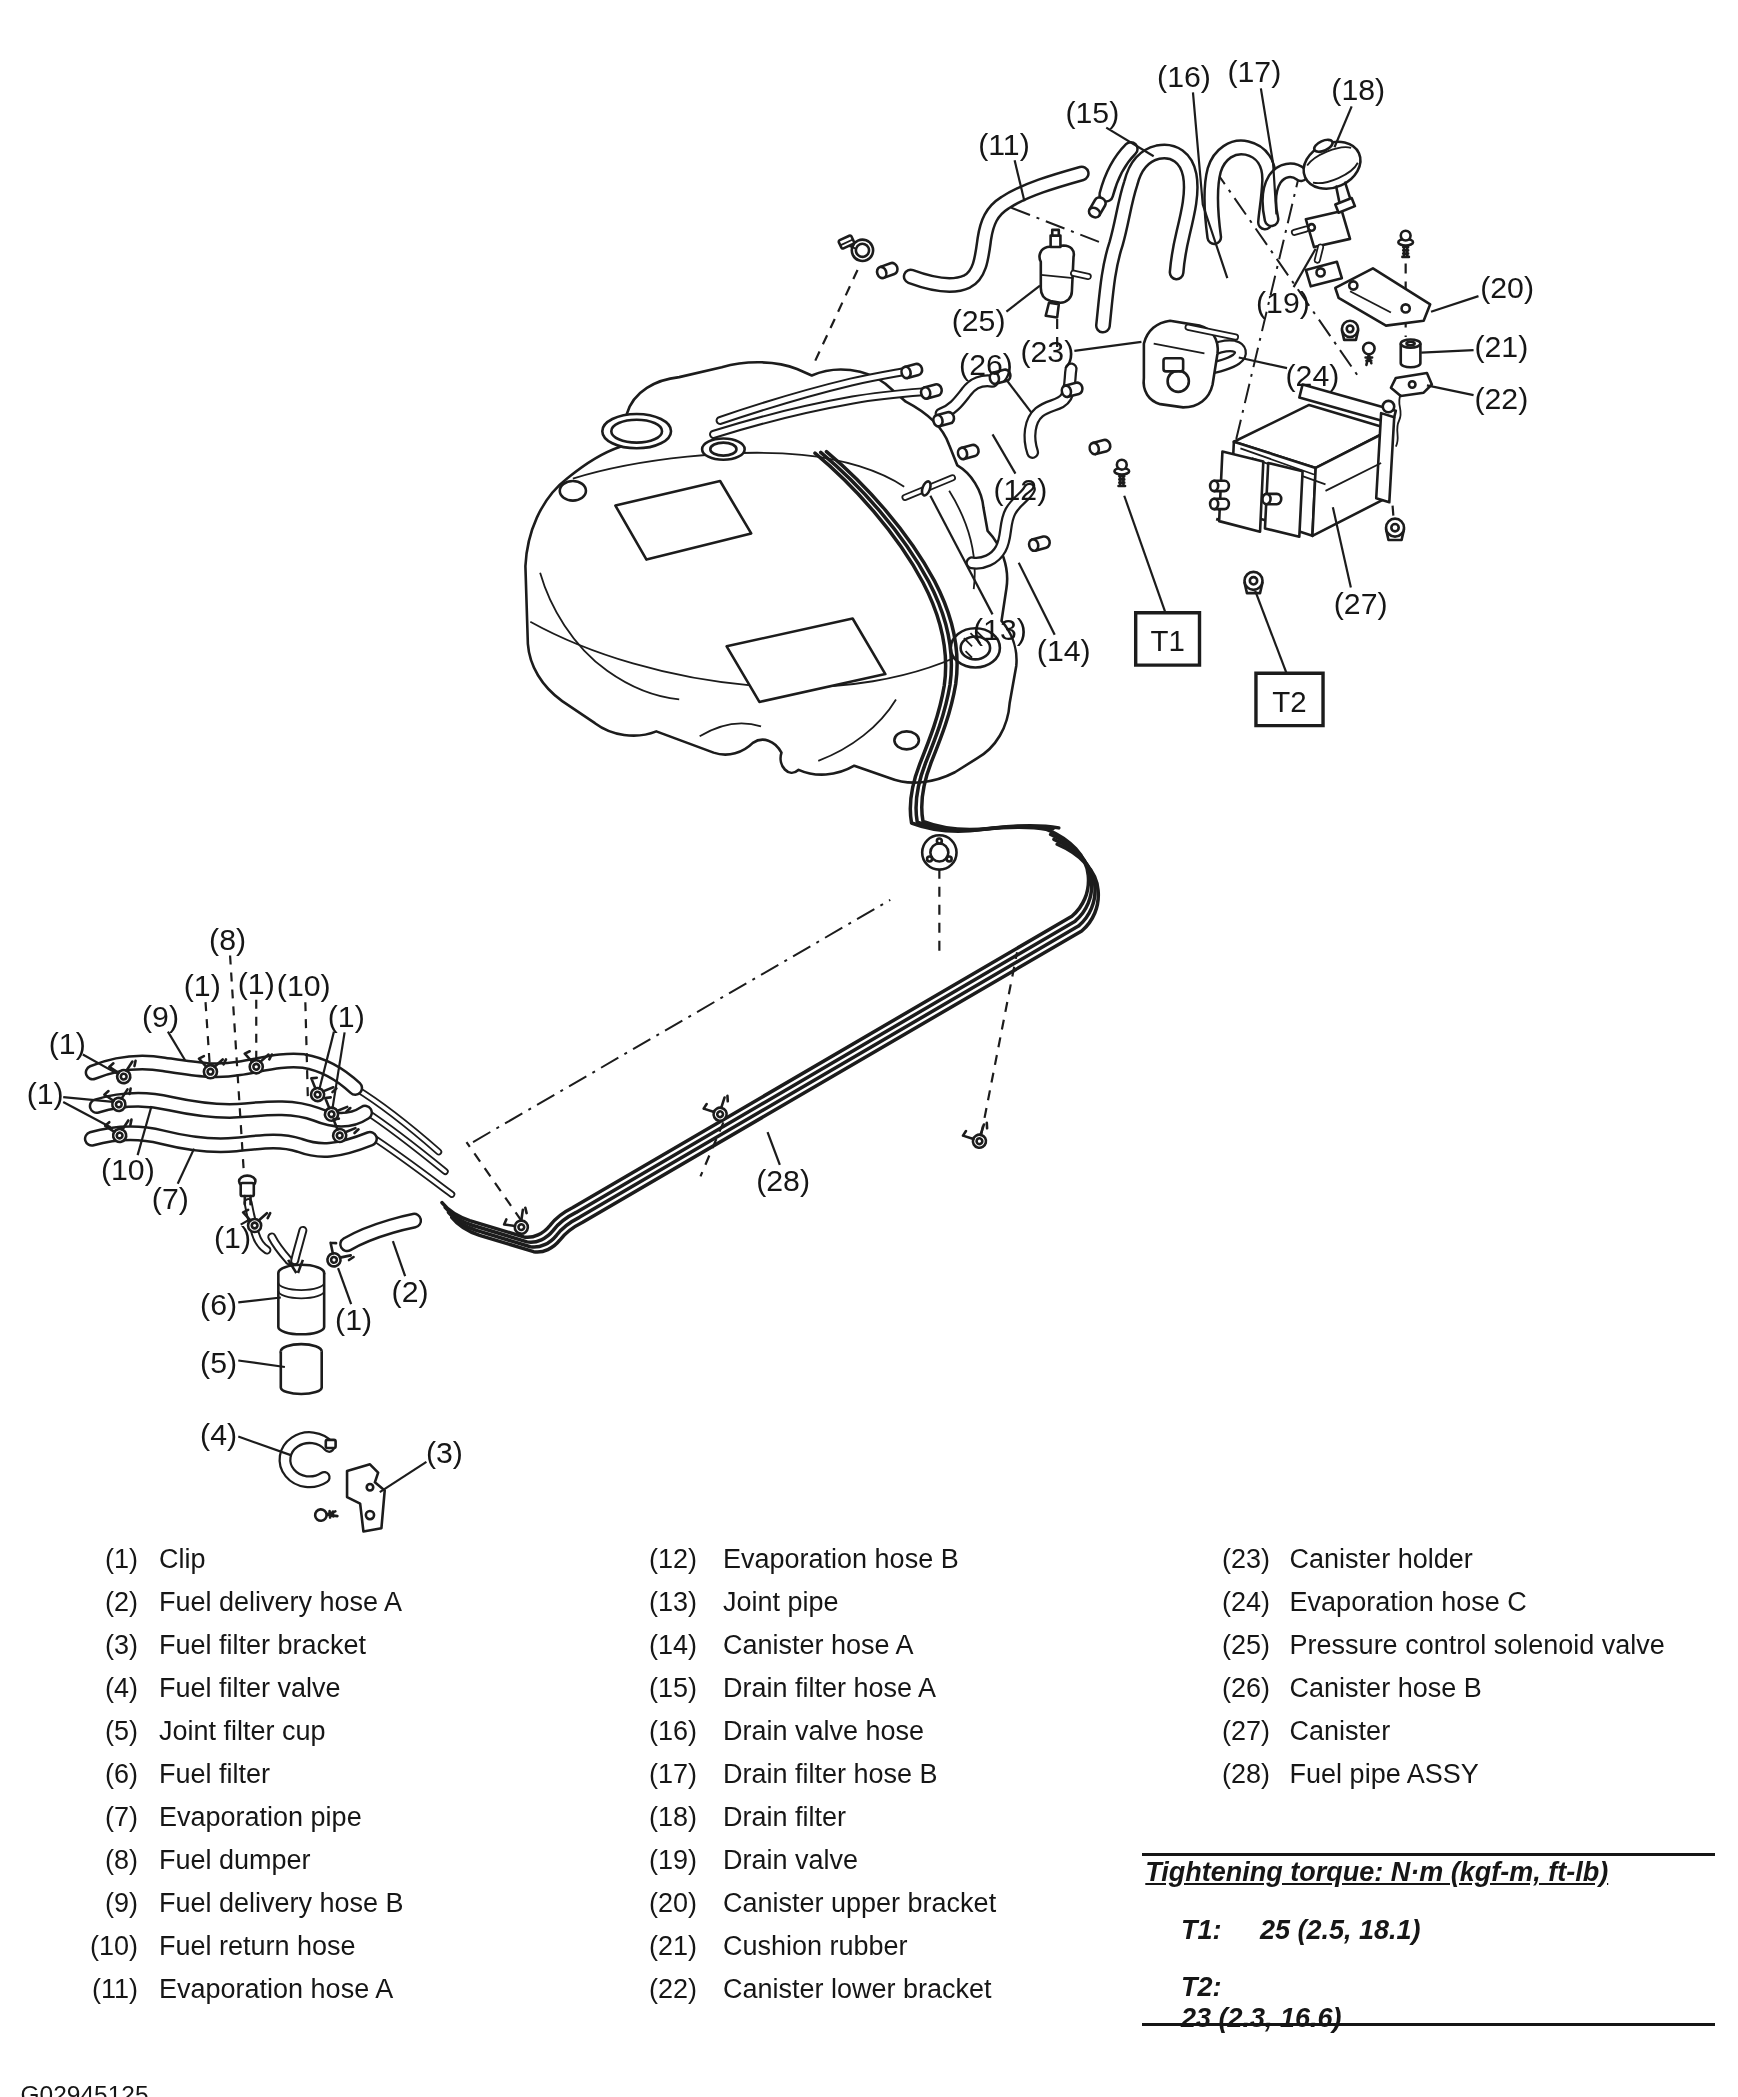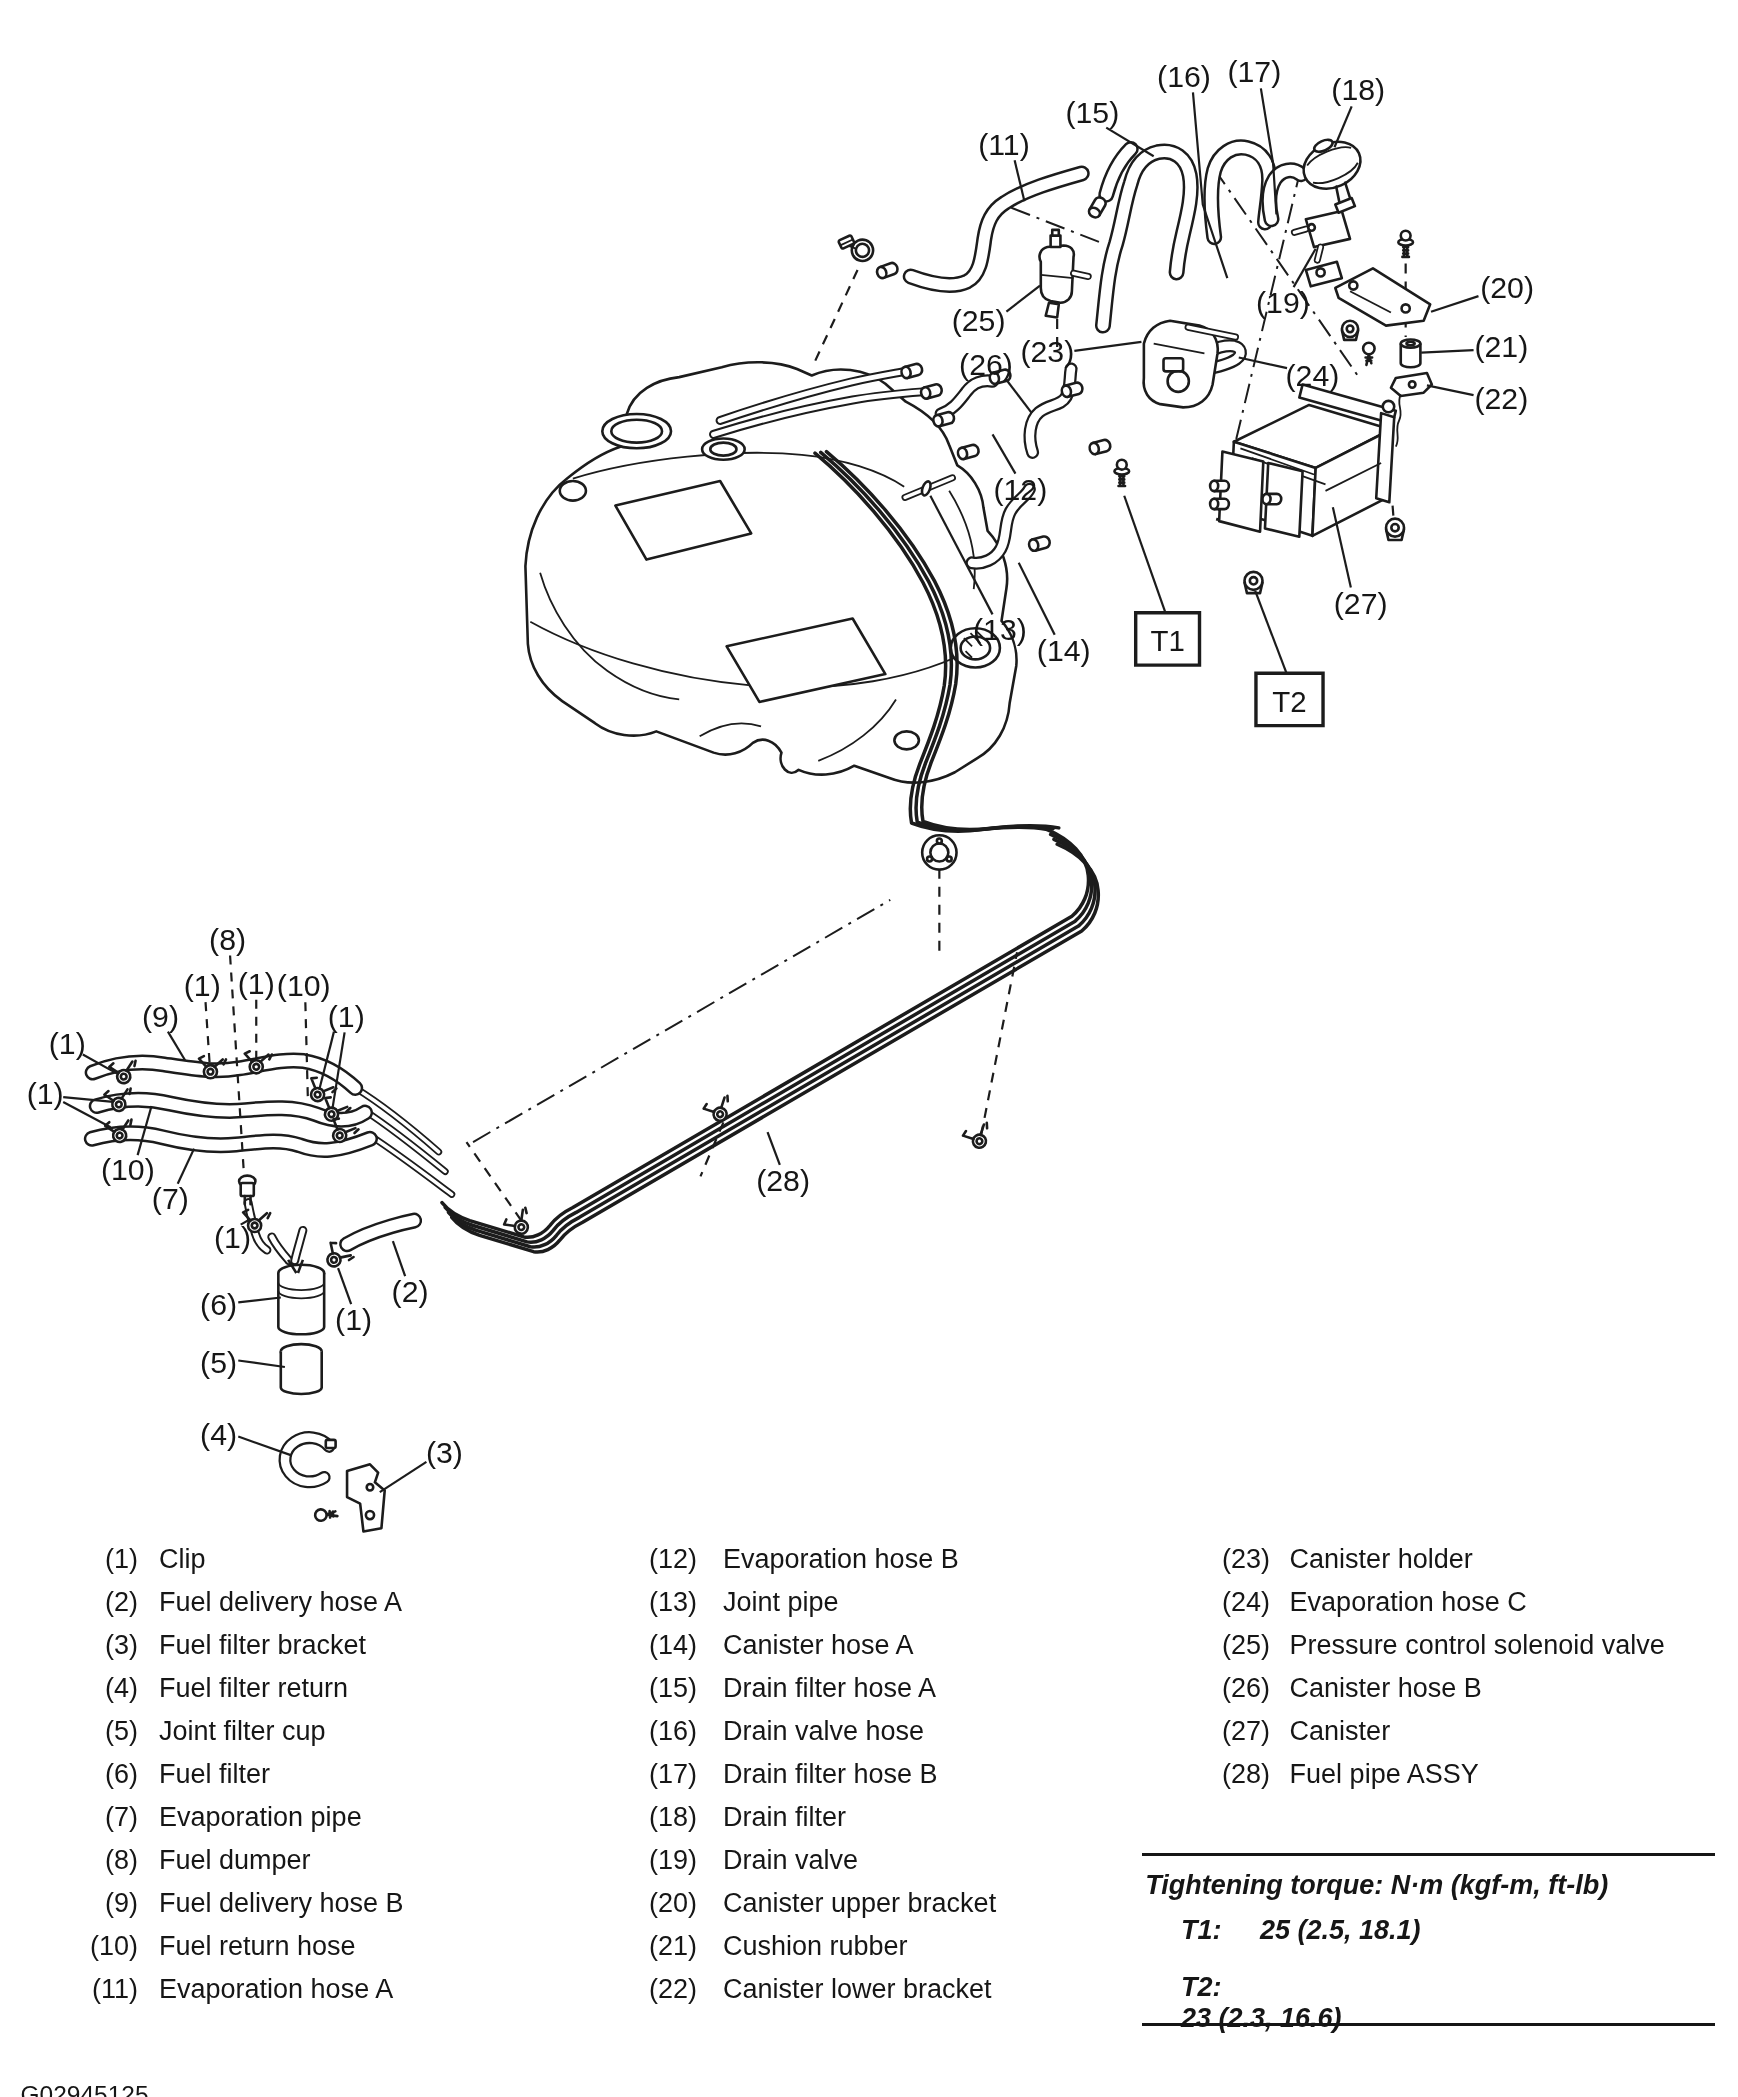--- a/index.html
+++ b/index.html
@@ -30,21 +30,21 @@
   .c0 .legend-num{width:105px;margin-right:21px;}
   .c1 .legend-num{width:105px;margin-right:26px;}
   .c2 .legend-num{width:113px;margin-right:19.6px;}
   .c0{left:33px;top:1538px;width:540px;}
   .c1{left:592px;top:1538px;width:556px;}
   .c2{left:1157px;top:1538px;width:573px;}
 
   .torque-box{position:absolute;left:1142px;top:1853px;width:573px;height:167px;
       border-top:3.3px solid #161616;border-bottom:3.3px solid #161616;
       font-style:italic;font-weight:bold;font-size:27px;}
-  .torque-heading{position:absolute;left:3.3px;top:14px;}
+  .torque-heading{position:absolute;left:3.3px;top:1px;text-decoration:underline;}
   .torque-row{position:absolute;left:39px;display:flex;}
   .torque-id{width:79px;}
   .figure-id{position:absolute;left:20.5px;top:2061px;font-size:24.5px;margin-top:20px;}
 </style>
 </head>
 <body>
 
 <div class="page">
 
 <svg width="1738" height="1538" viewBox="0 0 2124 1880">
@@ -442,21 +442,21 @@
         <div class="legend-row">
           <span class="legend-num">(2)</span>
           <span class="legend-label">Fuel delivery hose A</span>
         </div>
         <div class="legend-row">
           <span class="legend-num">(3)</span>
           <span class="legend-label">Fuel filter bracket</span>
         </div>
         <div class="legend-row">
           <span class="legend-num">(4)</span>
-          <span class="legend-label">Fuel filter return</span>
+          <span class="legend-label">Fuel filter valve</span>
         </div>
         <div class="legend-row">
           <span class="legend-num">(5)</span>
           <span class="legend-label">Joint filter cup</span>
         </div>
         <div class="legend-row">
           <span class="legend-num">(6)</span>
           <span class="legend-label">Fuel filter</span>
         </div>
         <div class="legend-row">

